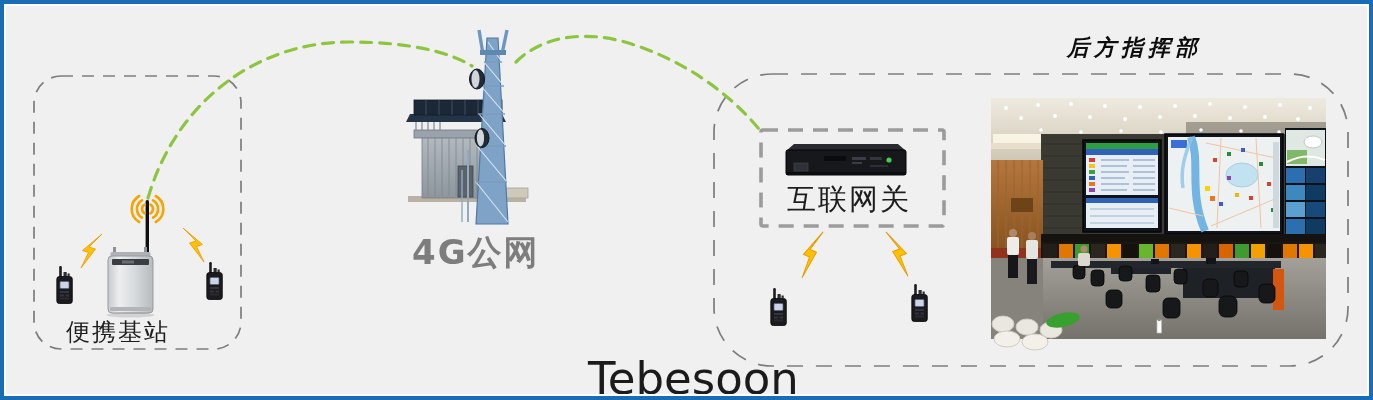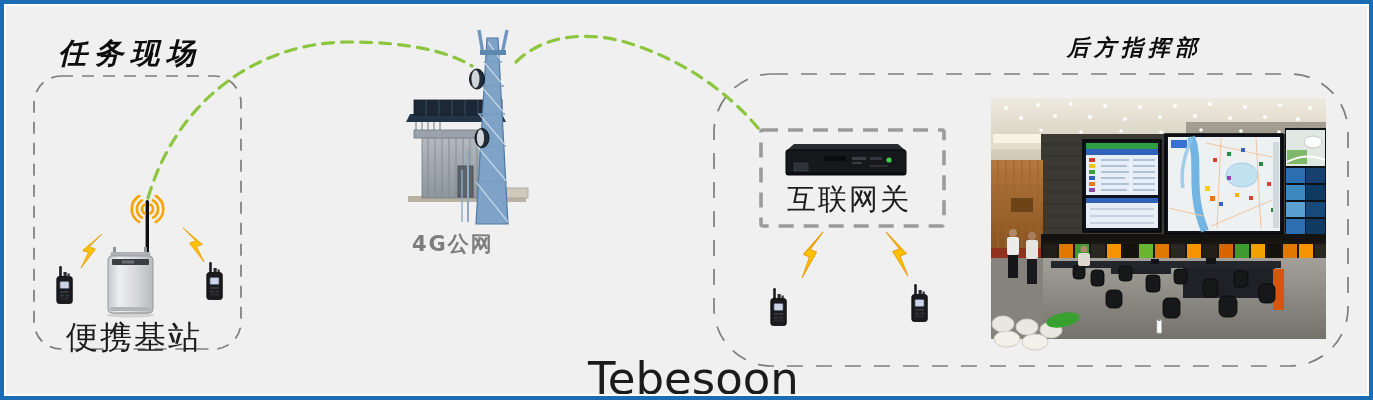--- a/index.html
+++ b/index.html
@@ -26,25 +26,25 @@
     font-style:italic;
     white-space:nowrap;
   }
   .device-label{
     position:absolute;
     font-family:Liberation Mono, monospace;
     font-weight:400;
     color:#1d1d1d;
     white-space:nowrap;
   }
-  #site-label{left:62px;top:312px;font-size:32px;letter-spacing:2px;}
+  #site-label{left:62px;top:312px;font-size:24px;letter-spacing:2px;}
   #gateway-label{left:783px;top:176px;font-size:29px;letter-spacing:2px;}
   #network-label{
     position:absolute;left:408px;top:226px;
-    font-size:21px;font-weight:bold;color:#7d7d7d;
+    font-size:34px;font-weight:bold;color:#7d7d7d;
     letter-spacing:2px;white-space:nowrap;
     font-family:"DejaVu Sans","Liberation Sans",sans-serif;
   }
   #brand{
     position:absolute;left:584px;top:348px;
     font-size:45px;color:#1b1b1b;
     font-family:"DejaVu Sans","Liberation Sans",sans-serif;
     white-space:nowrap;
   }
   svg{display:block;}
@@ -438,21 +438,20 @@
         <ellipse cx="60" cy="232" rx="11" ry="8" fill="#e9e7df" stroke="#cfccc2" stroke-width="1"></ellipse>
         <ellipse cx="16" cy="241" rx="13" ry="8" fill="#f2f0e8" stroke="#cfccc2" stroke-width="1"></ellipse>
         <ellipse cx="44" cy="244" rx="13" ry="8" fill="#f2f0e8" stroke="#cfccc2" stroke-width="1"></ellipse>
         <ellipse cx="72" cy="222" rx="17" ry="7" fill="#37a02e" transform="rotate(-12 72 222)"></ellipse>
         <rect x="166" y="222" width="4.5" height="13" fill="#ffffff" stroke="#bcbcbc" stroke-width="0.7"></rect>
         <rect x="167" y="220" width="2.5" height="3" fill="#888888"></rect>
       </g>
     </g>
   </svg>
 
-  <div class="zone-title" style="left:54px;top:30px">任务现场</div>
 
   <div class="zone-title" style="left:1063px;top:29px;letter-spacing:5px;font-size:22px">后方指挥部</div>
 
   <div id="network-label">4G公网</div>
 
   <div id="site-label" class="device-label">便携基站</div>
 
   <div id="gateway-label" class="device-label">互联网关</div>
 
   <div id="brand">Tebesoon</div>

